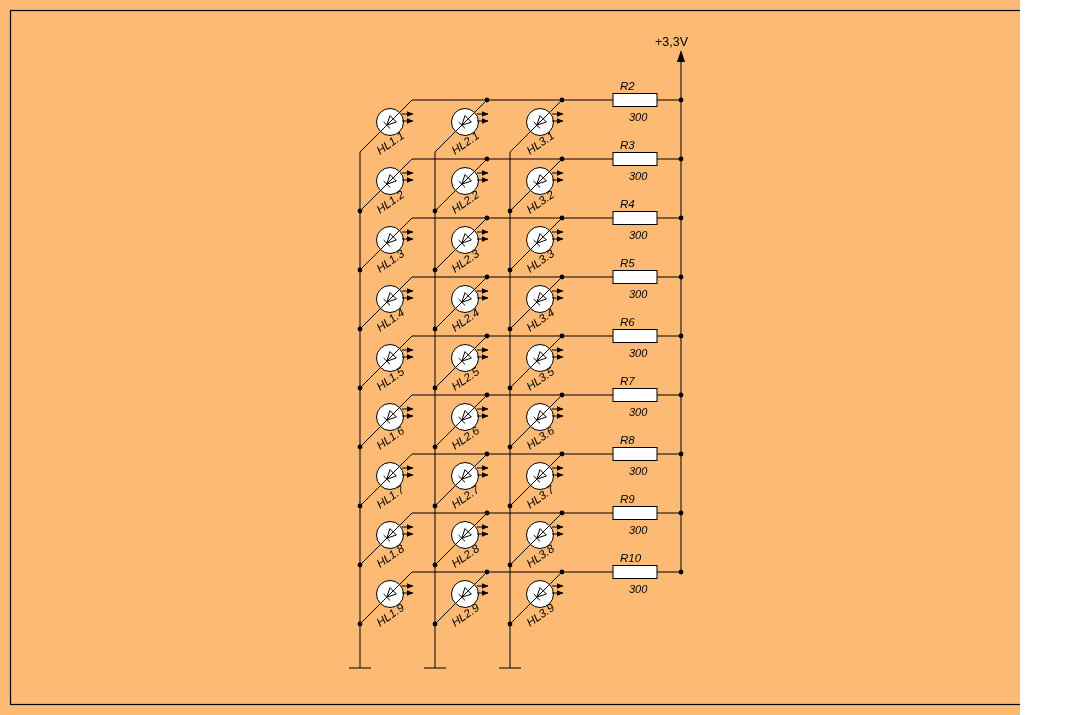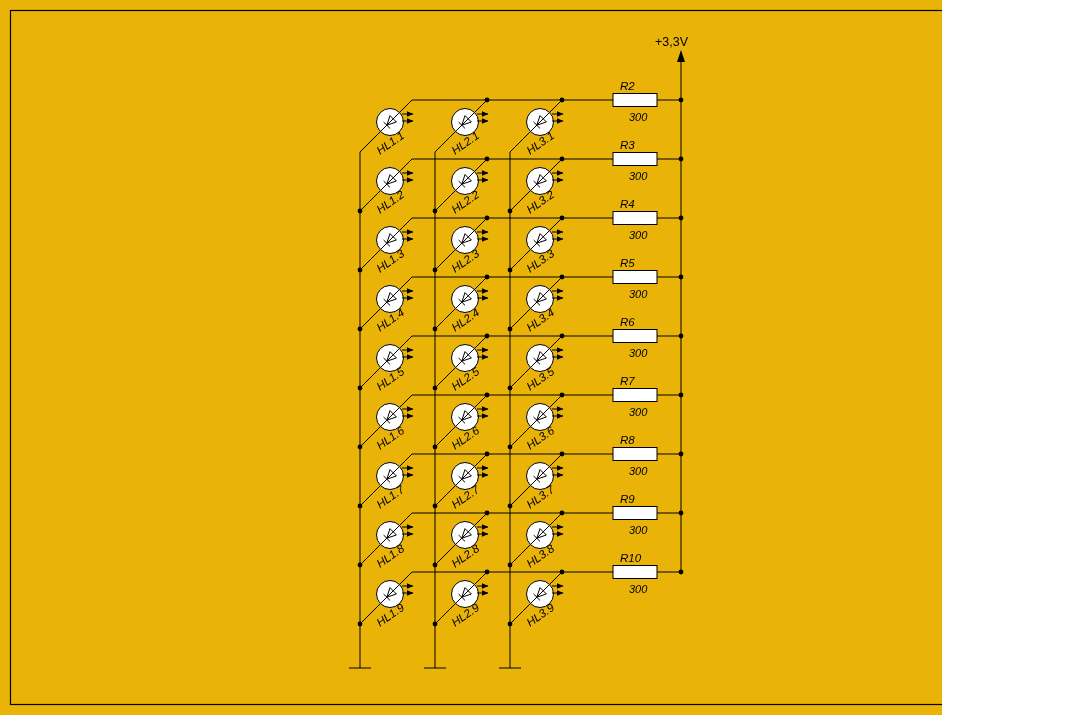--- a/index.html
+++ b/index.html
@@ -1,16 +1,16 @@
 <!DOCTYPE html>
 <html><head>
 <meta charset="utf-8">
 <style>
   html,body{margin:0;padding:0;background:#ffffff;}
-  .page{position:relative;width:942px;height:715px;background:#eab308;overflow:hidden;}
+  .page{position:relative;width:1020px;height:715px;background:#fdba74;overflow:hidden;}
   svg{display:block;}
   #frame{fill:none;stroke:#000000;stroke-width:1.2;}
   .wire{stroke:#000000;stroke-width:1;fill:none;}
   .dot{fill:#000000;stroke:none;}
   .comp{fill:#ffffff;stroke:#000000;stroke-width:1;}
   text{font-family:"Liberation Sans",sans-serif;fill:#000000;}
   .lbl{font-style:italic;font-size:11.5px;}
   .val{font-style:italic;font-size:11px;}
   .plain{font-style:normal;font-size:12.5px;}
 </style>

